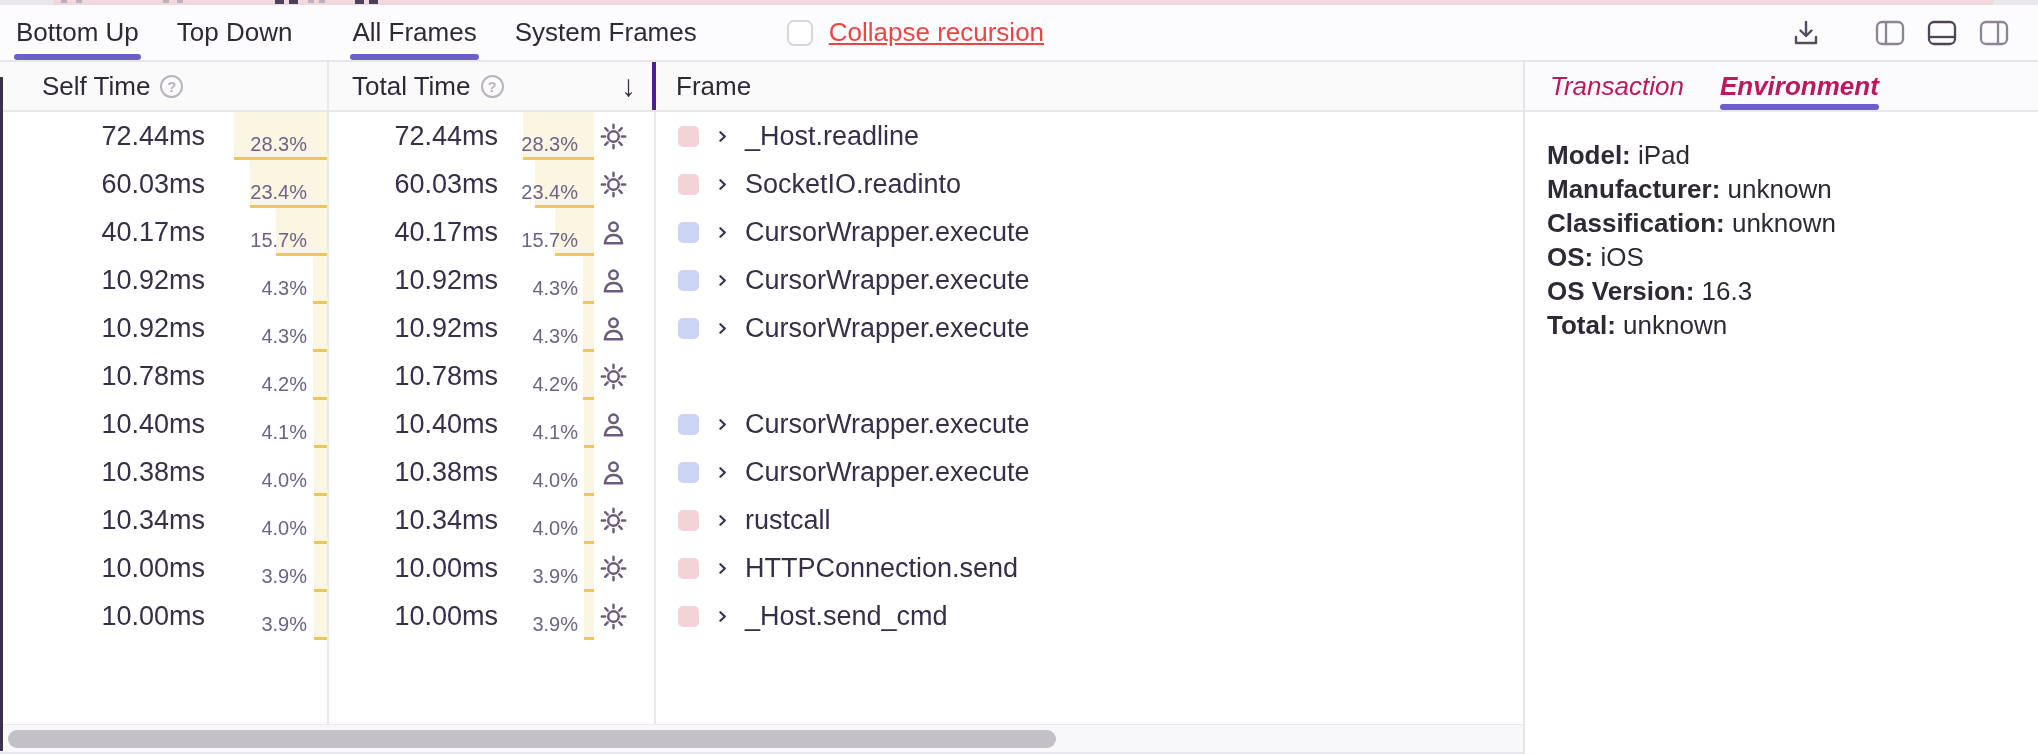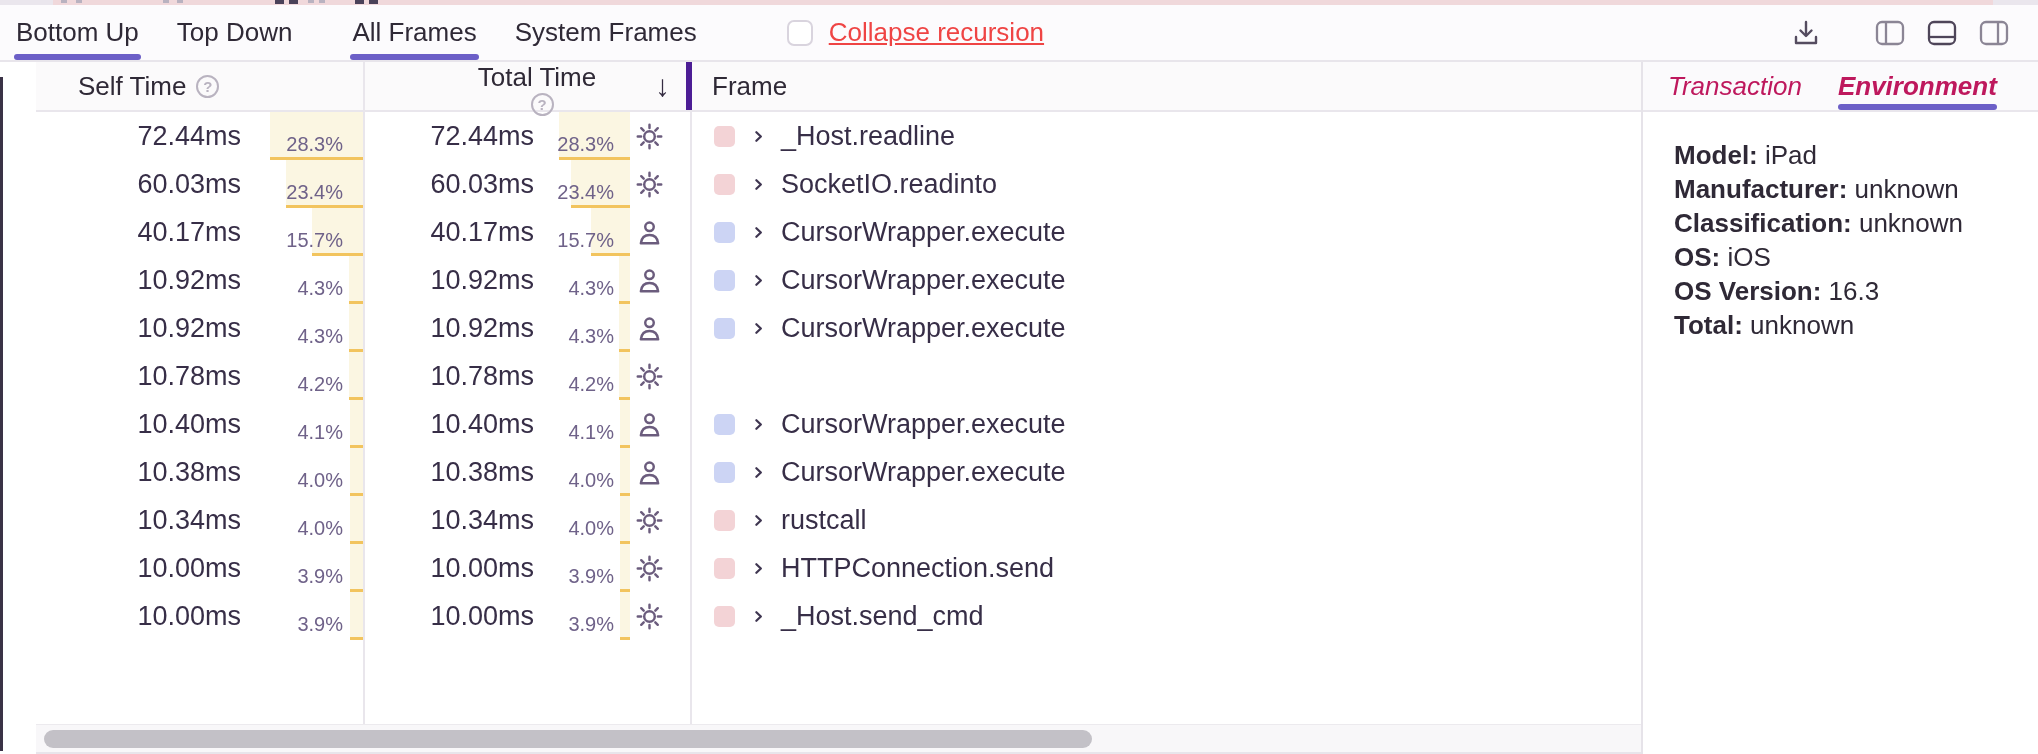--- a/index.html
+++ b/index.html
@@ -27,32 +27,32 @@
   .checkbox { width:26px; height:26px; border:2px solid #d9d4de; border-radius:7px;
               background:#fff; margin-right:16px; }
   .collapse-label { font-size:26px; color:#ef4444;text-decoration:underline; }
   .toolbar-icons { margin-left:auto; display:flex; align-items:center; padding-right:22px; }
   .tb-icon { display:flex; align-items:center; justify-content:center; width:44px; height:44px; cursor:pointer; }
   .tb-icon + .tb-icon { margin-left:8px; }
   .tb-icon.dl { margin-right:32px; }
 
   
   .main { display:flex; height:692px; }
-  .table-area { position:relative; width:1641px; display:flex; flex-direction:column;padding-left:36px; }
+  .table-area { position:relative; width:1523px; display:flex; flex-direction:column; }
   .side-panel { flex:1; border-left:2px solid #e6e3e9; background:#fff; display:flex; flex-direction:column; }
 
   
   .c1 { width:329px; }
   .c2 { width:327px; }
 
   
   .thead { display:flex; height:50px; background:#fbfafb; border-bottom:2px solid #e9e6ec; flex:none; }
   .th { display:flex; align-items:center; font-size:26px; color:#2f2936; }
   .th-self { padding-left:42px; border-right:2px solid #e9e6ec; }
-  .th-total { position:relative; padding-left:23px; border-right:6px solid #4c1d95;flex-direction:column; }
+  .th-total { position:relative; padding-left:23px; border-right:4px solid #4c1d95; }
   .th-frame { flex:1; padding-left:20px; }
   .help { display:inline-flex; align-items:center; justify-content:center; width:23px; height:23px;
           border:2px solid #b9b3c0; border-radius:50%; color:#b9b3c0; font-size:15px; font-weight:700;
           margin-left:10px; flex:none; }
   .sort-arrow { position:absolute; right:16px; top:50%; transform:translateY(-50%);
                 font-size:30px; color:#352c42; cursor:pointer; }
 
   
   .tbody { flex:none; }
   .row { display:flex; height:48px; cursor:pointer; }
@@ -86,21 +86,21 @@
   .left-dark-border { position:absolute; left:0; top:77px; width:3px; height:674px; background:#3a3246; }
 
   
   .side-tabs { display:flex; align-items:center; height:50px; background:#fbfafc;
                border-bottom:2px solid #e9e6ec; padding-left:25px; flex:none; }
   .stab { position:relative; display:flex; align-items:center; height:100%; font-size:26px;
           color:#be185d; margin-right:36px; cursor:pointer;font-style:italic; }
   .stab.active { font-weight:700; }
   .stab.active::after { content:""; position:absolute; left:0; right:0; bottom:0;
                         height:6px; border-radius:3px; background:#6c5fc7; }
-  .side-fields { padding:26px 20px 0 31px; }
+  .side-fields { padding:26px 20px 0 22px; }
   .field { font-size:26px; line-height:34px; color:#2f2936; }
   .field b { font-weight:700; }
 
   svg { display:block; }
 </style>
 </head>
 <body>
 
 <div class="app">
 

